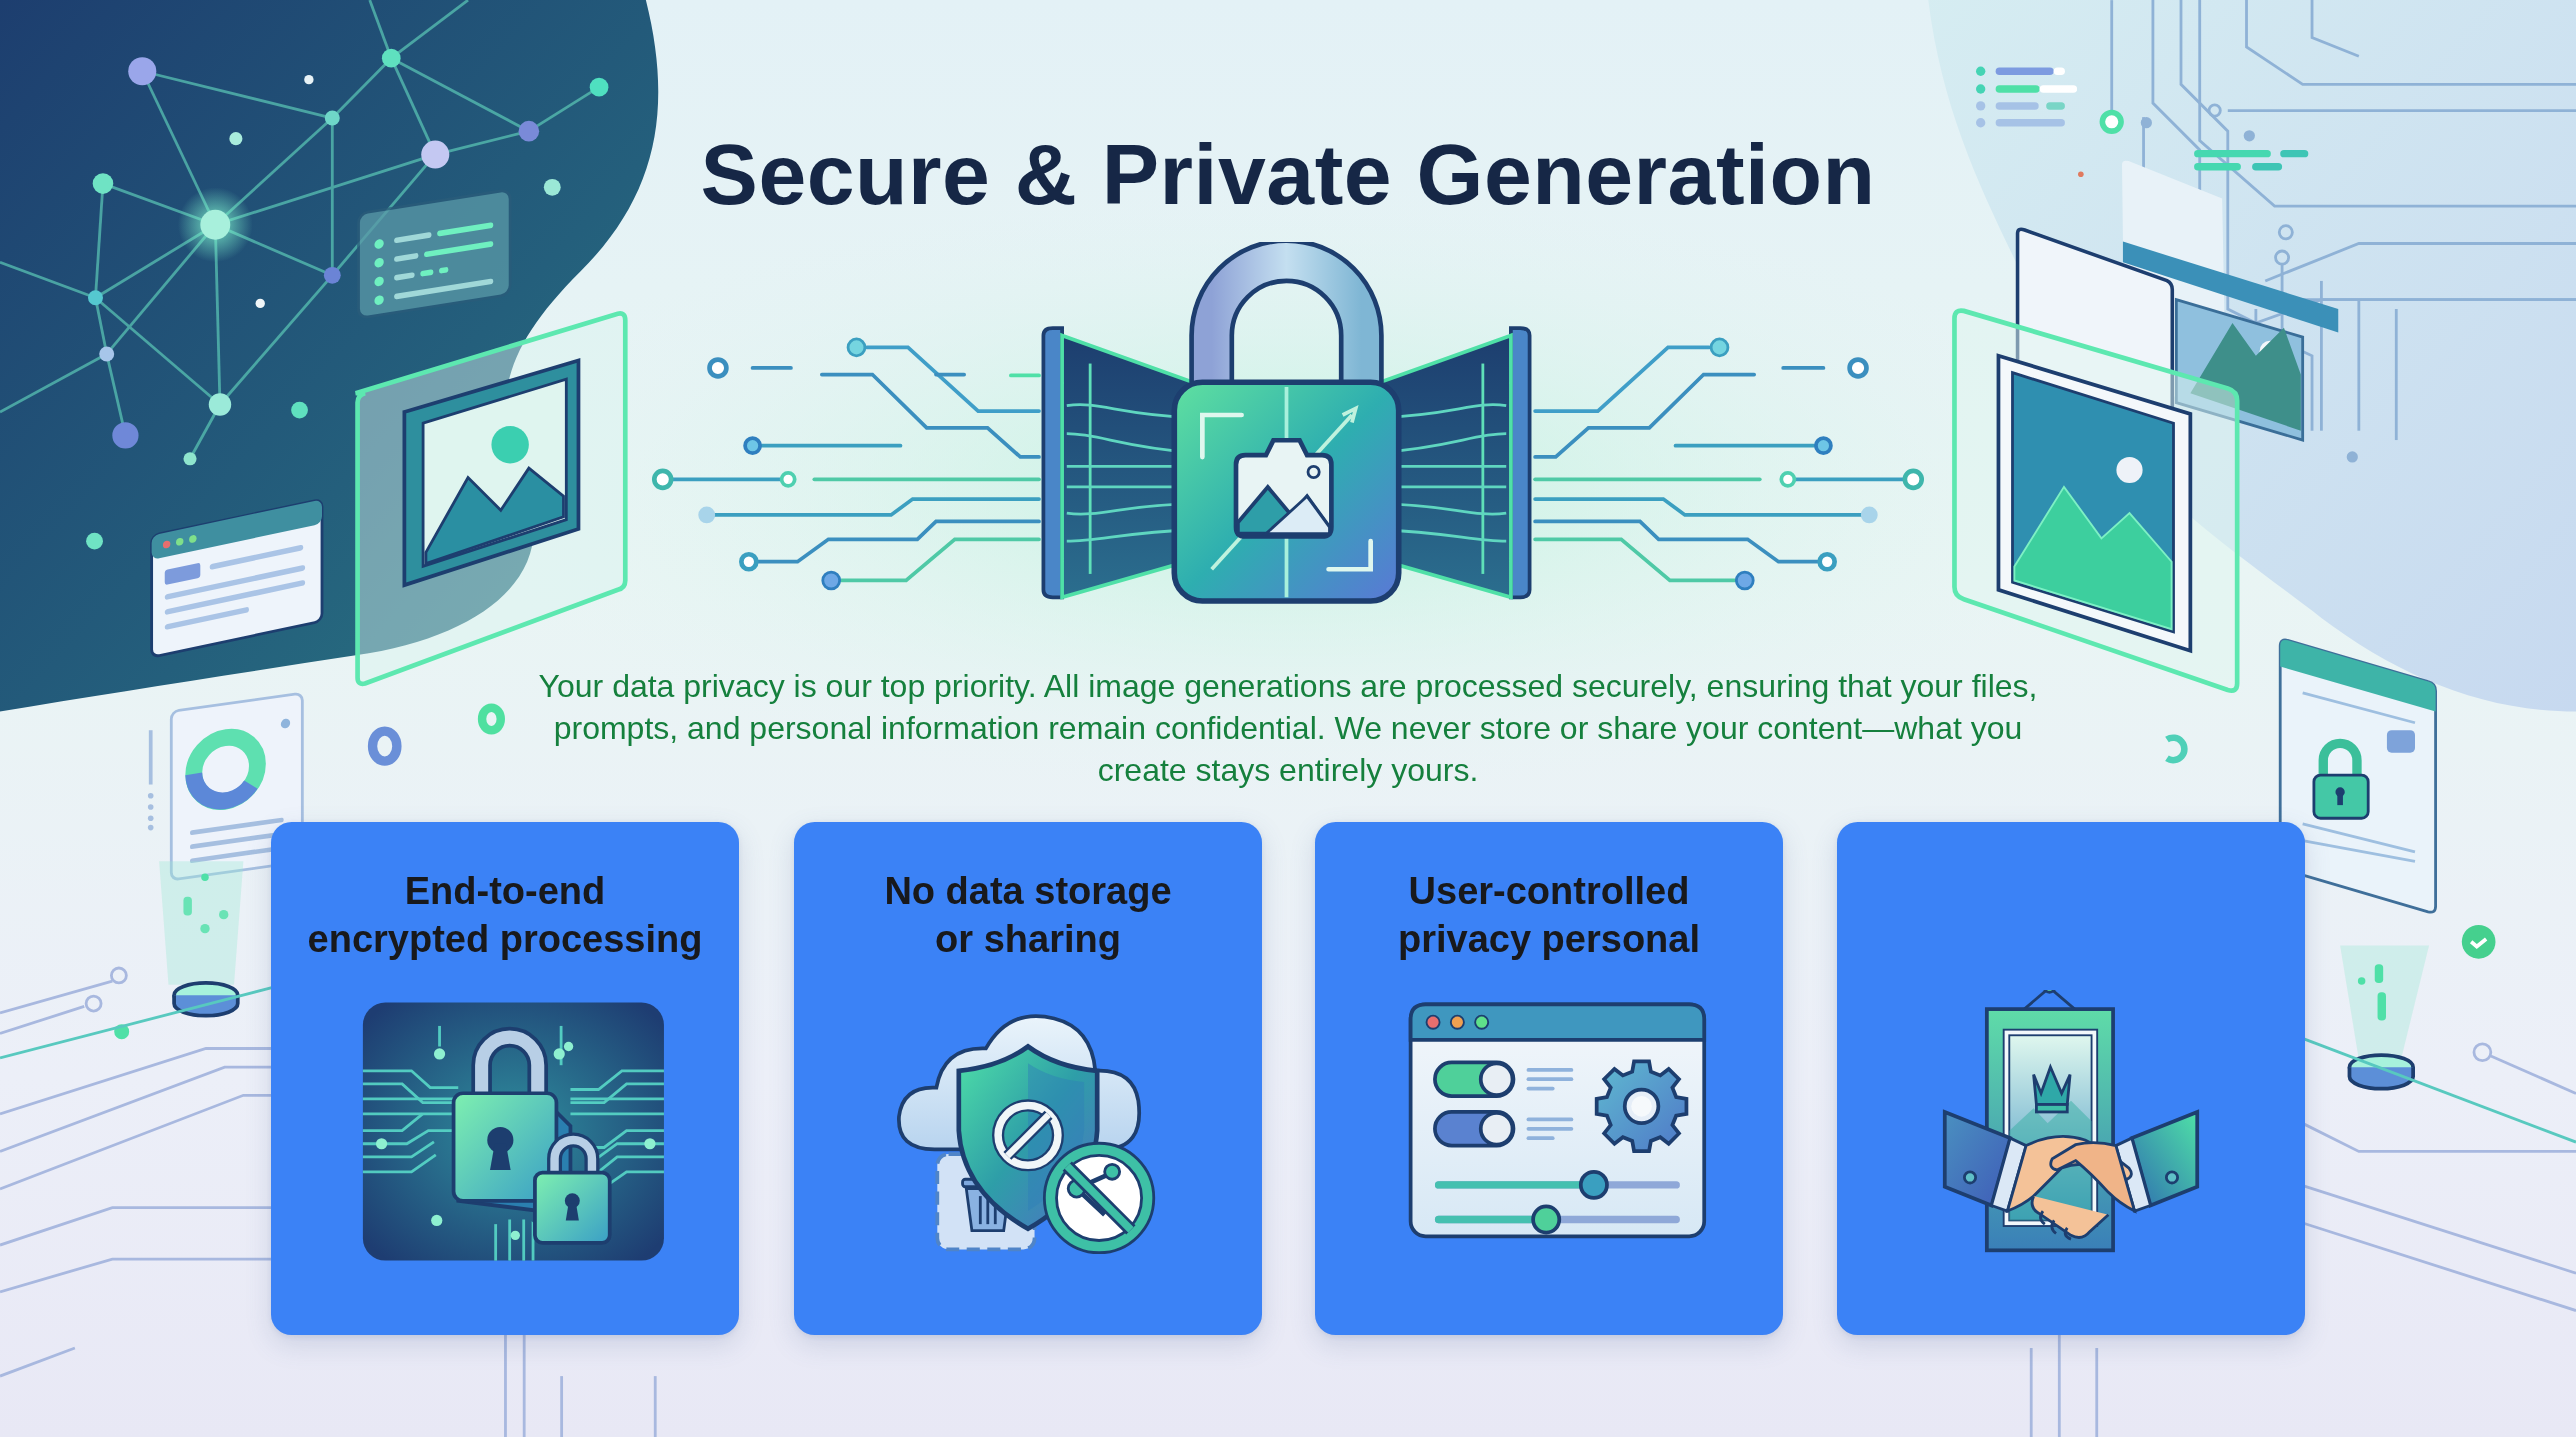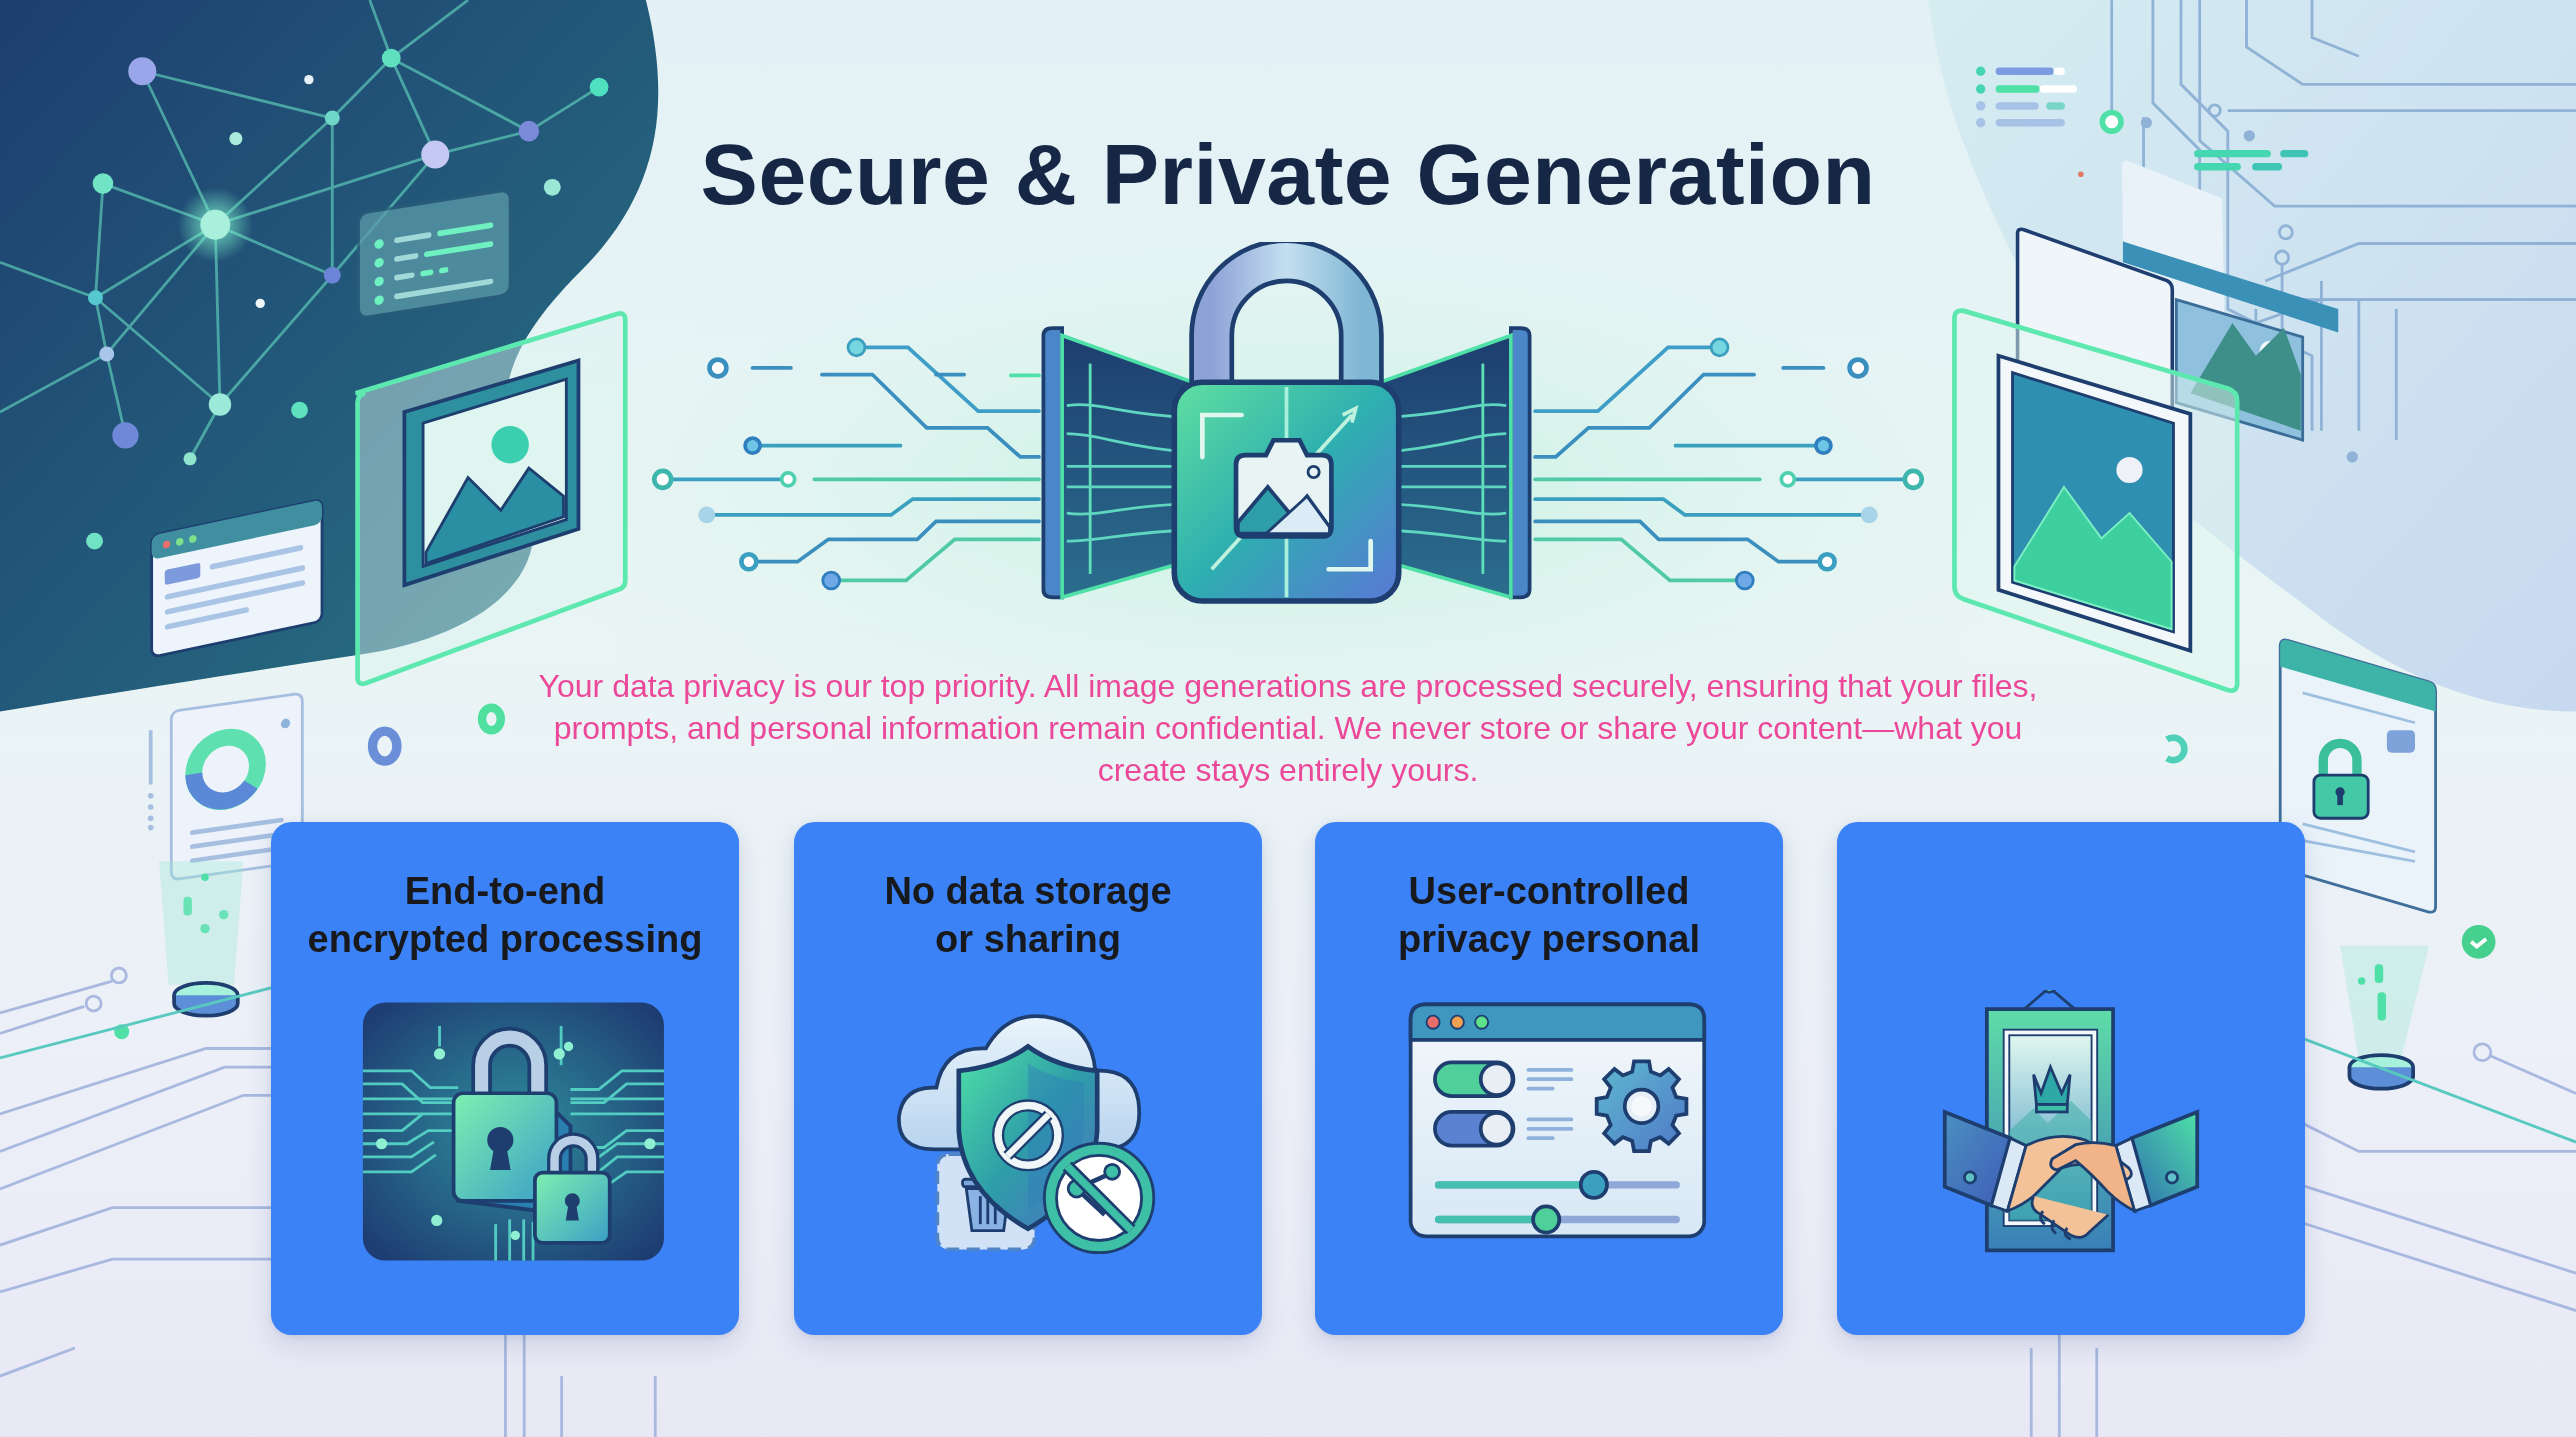--- a/index.html
+++ b/index.html
@@ -18,21 +18,21 @@
   .title {
     position: absolute; left: 0; width: 2576px; top: 101px;
     text-align: center;
     font-size: 86px; font-weight: 700; color: #162746;
     letter-spacing: 0.5px;
     margin-top: 24px;
   }
   .description {
     position: absolute; left: 524px; width: 1528px; top: 665px;
     text-align: center;
-    font-size: 32px; line-height: 42px; color: #ec4899;
+    font-size: 32px; line-height: 42px; color: #15803d;
     font-family: "Liberation Sans", sans-serif;
   }
 
   .card {
     position: absolute; top: 822px; width: 468px; height: 513px;
     background: #3b82f6; border-radius: 20.6px;
     box-shadow: 0 9.4px 26px rgba(80, 100, 150, 0.18), 0 1.9px 5.6px rgba(80, 100, 150, 0.10);
   }
   .card-title {
     position: absolute; left: 0; right: 0; top: 45px;

